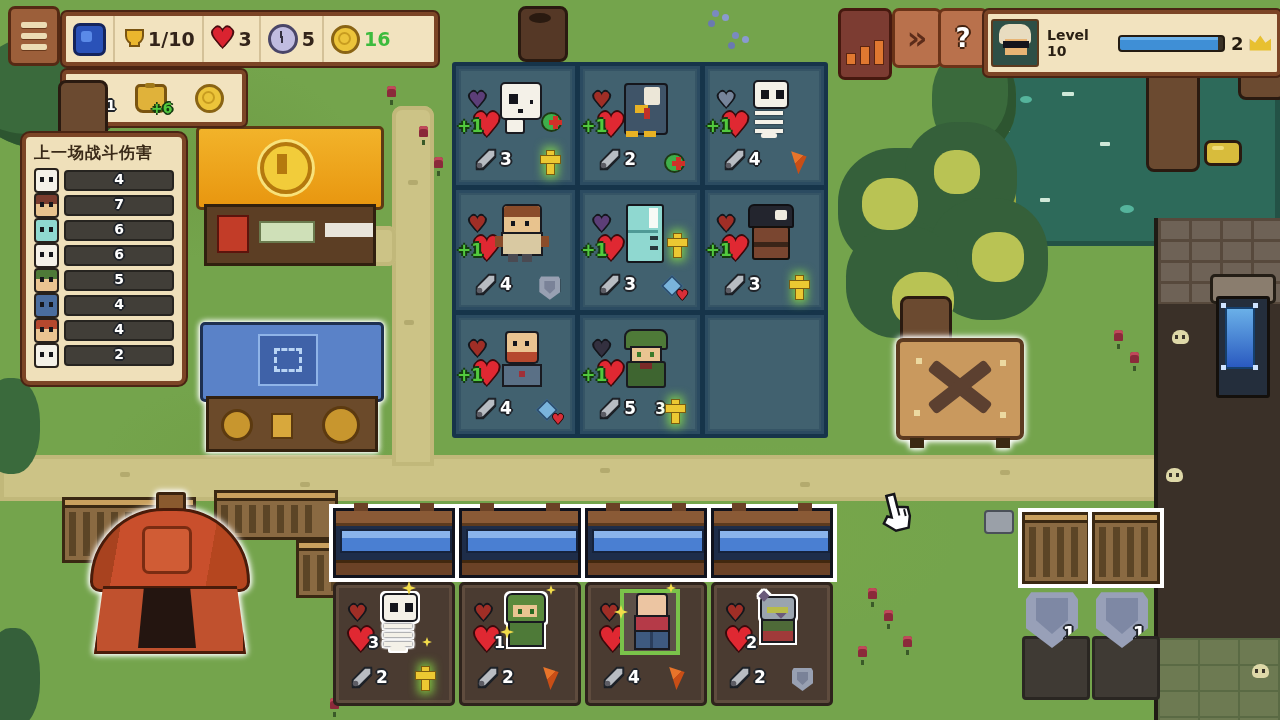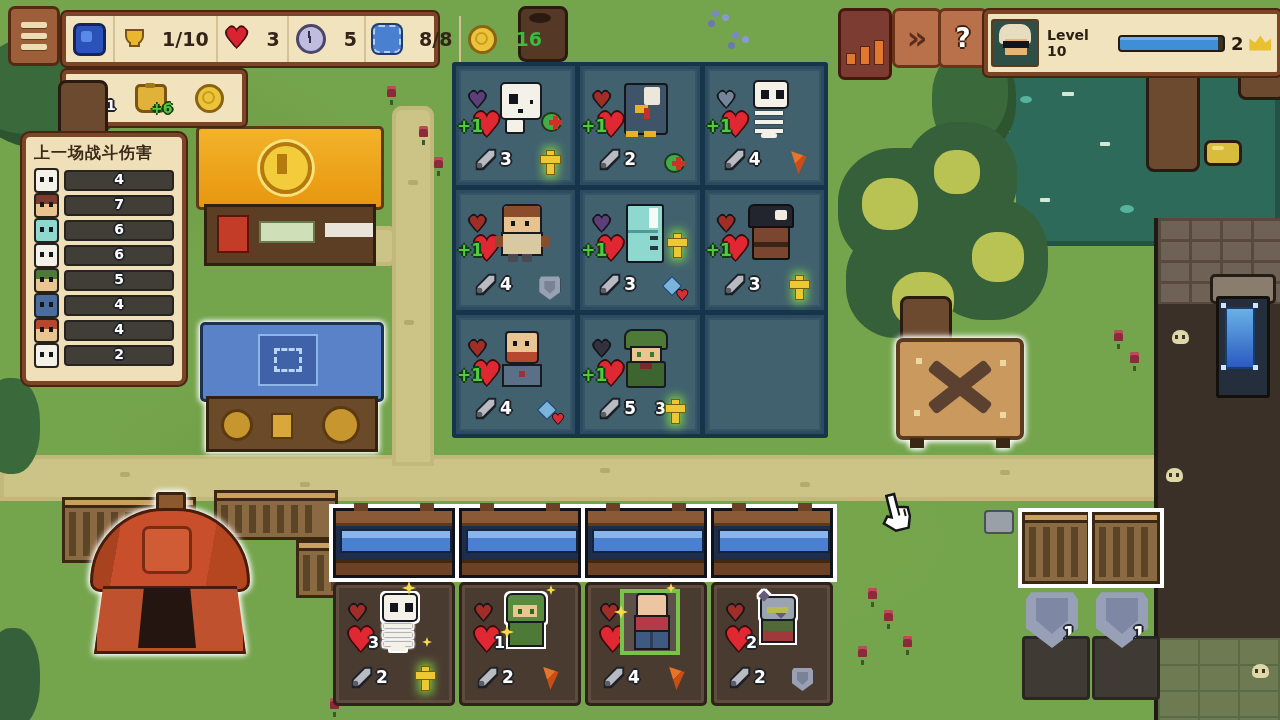--- a/index.html
+++ b/index.html
@@ -35,21 +35,21 @@
   .portal-cap{position:absolute;left:52px;top:56px;width:60px;height:24px;background:#8a7d6e;border:3px solid #241e16;border-radius:5px;}
   .portal-body{position:absolute;left:58px;top:78px;width:48px;height:96px;background:#242e3c;border:3px solid #14100c;border-radius:3px;}
   .portal-glow{position:absolute;left:8px;top:10px;width:26px;height:58px;background:linear-gradient(#6ab0e8,#2a5ac0);box-shadow:0 0 0 2px #15406e;}
   .portal-glow::before{content:"";position:absolute;left:-6px;top:-6px;width:5px;height:5px;background:#cfe4ff;box-shadow:32px 0 0 #cfe4ff,0 62px 0 #cfe4ff,32px 62px 0 #cfe4ff;}
   
   .wood-panel{position:absolute;background:#f2e3bf;border:4px solid #7c4526;border-radius:5px;box-shadow:0 0 0 2px #4a2413;}
   .btn{position:absolute;border-radius:7px;cursor:pointer;display:flex;align-items:center;justify-content:center;}
   #menu-btn{left:8px;top:6px;width:46px;height:54px;background:#9c5f3a;border:3px solid #552a14;flex-direction:column;gap:5px;}
   #menu-btn i{width:26px;height:6px;background:#ecdcb4;border-radius:2px;box-shadow:0 1px 0 #6a3a1c;}
   #res-bar{left:62px;top:12px;width:368px;height:46px;display:flex;align-items:stretch;}
-  #res-bar .cell{display:flex;align-items:center;justify-content:center;gap:18px;border-right:2px solid #d4c198;padding:0 7px;}
+  #res-bar .cell{display:flex;align-items:center;justify-content:center;gap:4px;border-right:2px solid #d4c198;padding:0 7px;}
   #res-bar .cell:last-child{border-right:none;}
   #econ-bar{left:62px;top:70px;width:168px;height:48px;display:flex;align-items:center;justify-content:space-around;padding:0 4px;}
   .res-num{font-size:19px;font-weight:800;color:#33241a;}
   .green-num{color:#3dbb3d;}
   
   .ico{position:relative;flex:none;}
   .gem-ico{width:27px;height:27px;background:#2a52b8;border:3px solid #14245c;border-radius:7px;}
   .gem-ico::before{content:"";position:absolute;left:5px;top:5px;width:11px;height:11px;background:#5a8ae8;border-radius:3px;}
   .trophy-ico{width:22px;height:22px;}
   .trophy-ico::before{content:"";position:absolute;left:3px;top:1px;width:15px;height:12px;background:#eab62e;border:2px solid #7a5410;border-radius:0 0 9px 9px;}
@@ -623,24 +623,20 @@
       </div>
     <div class="cell">
         <span class="ico heart-ico">♥</span>
         <span class="res-num">3</span>
       </div>
     <div class="cell">
         <span class="ico clock-ico"></span>
         <span class="res-num">5</span>
       </div>
     <div class="cell">
-        <span class="ico bag-ico"></span>
-        <span class="res-num">8/8</span>
-      </div>
-    <div class="cell">
         <span class="ico coin-ico"></span>
         <span class="res-num green-num">16</span>
       </div>
   </div>
 
   <div class="wood-panel" id="econ-bar">
     <span class="ico clover-ico">♣<span class="mini-tag num-outline">1</span></span>
     <span class="ico pouch-ico">
         <span class="mini-tag buff-green">+6</span>
       </span>

